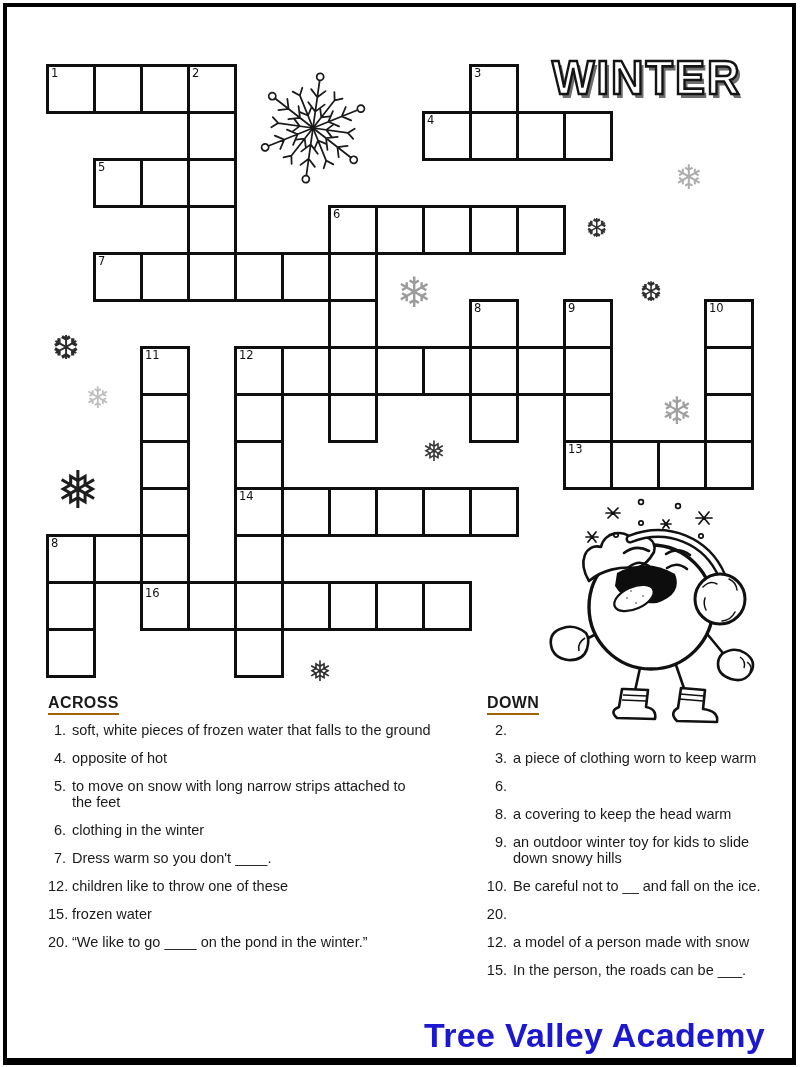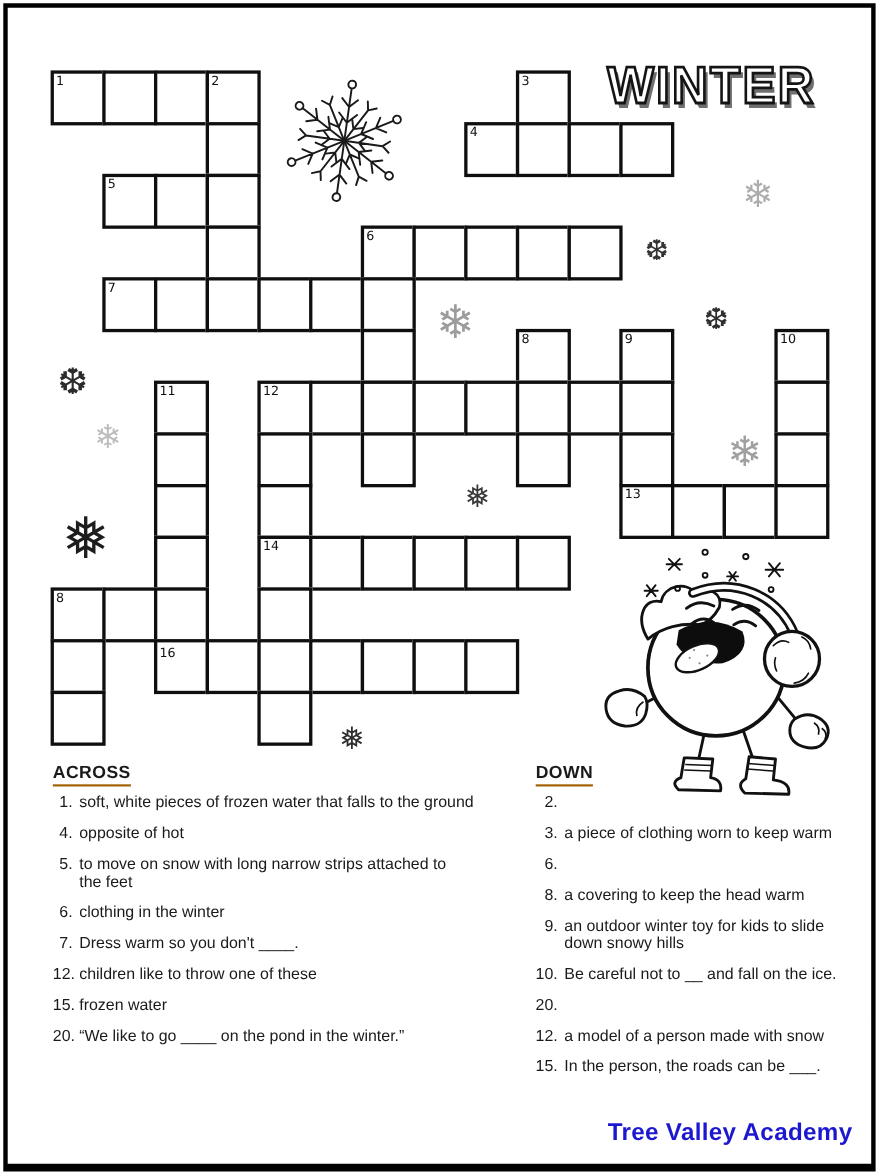--- a/index.html
+++ b/index.html
@@ -28,21 +28,21 @@
   .clue{display:flex;align-items:flex-start;margin-bottom:12px;font-size:14.5px;line-height:16px;}
   .clue-num{flex:0 0 auto;text-align:right;margin-right:6px;}
   #across-list .clue-num{width:18px;}
   #down-list .clue-num{width:25px;}
   .clue-text{white-space:pre-line;}
   #across-list{left:48px;top:722px;width:392px;}
   #down-list{left:482px;top:722px;width:306px;}
   #across-list .clue-text{width:368px;}
   #down-list .clue-text{width:274px;}
   
-  .credit{position:absolute;right:25px;top:1016px;font-size:22px;font-weight:700;
+  .credit{position:absolute;right:35px;top:1016px;font-size:34px;font-weight:700;
           letter-spacing:.3px;white-space:nowrap;}
 </style>
 </head>
 <body>
 
 <div id="page">
   <div class="frame"></div>
 
   <div class="title">WINTER</div>
 

